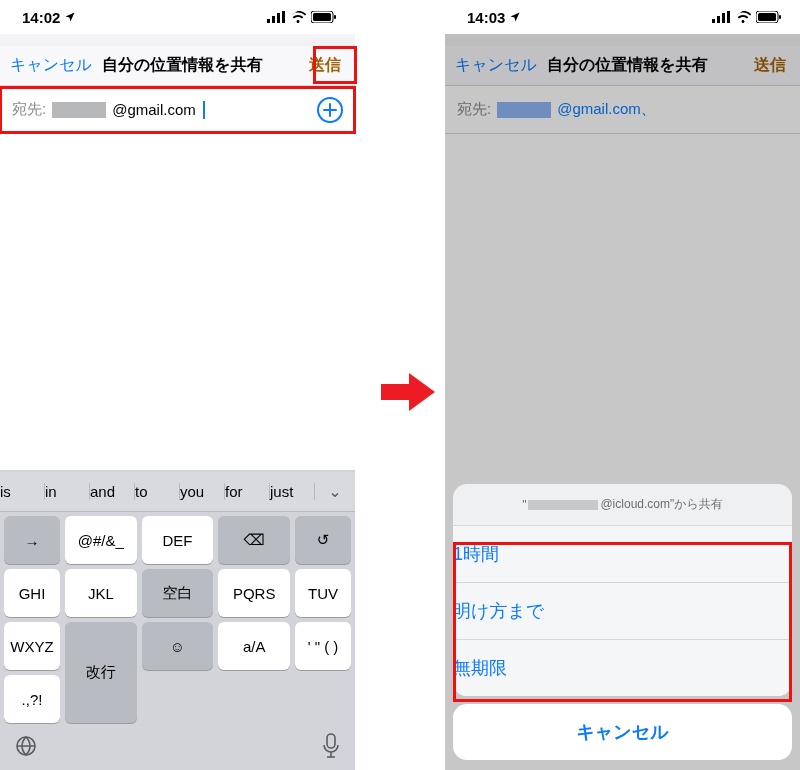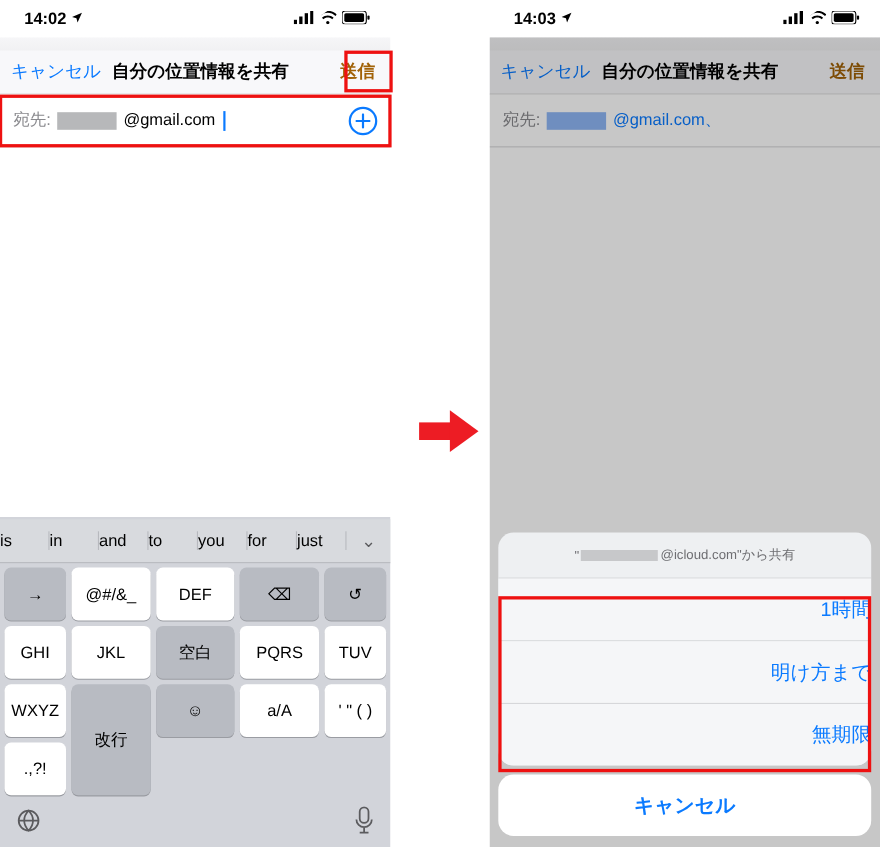--- a/index.html
+++ b/index.html
@@ -110,21 +110,21 @@
     color:#6e6e72;
     padding:12px 8px;
     border-bottom:1px solid #d6d7da;
     display:flex;
     align-items:center;
     justify-content:center;
     gap:2px;
   }
   .sheet-header .redact{width:70px;height:10px;background:#c7c8ca;display:inline-block;}
   .sheet-item{
-    text-align:right;
+    text-align:left;
     color:#0a7aff;
     font-size:18px;
     padding:16px 0;
     border-bottom:1px solid #d6d7da;
     background:#f5f6f8;
   }
   .sheet-item:last-child{border-bottom:none;}
   .sheet-cancel{
     margin-top:8px;
     border-radius:14px;

